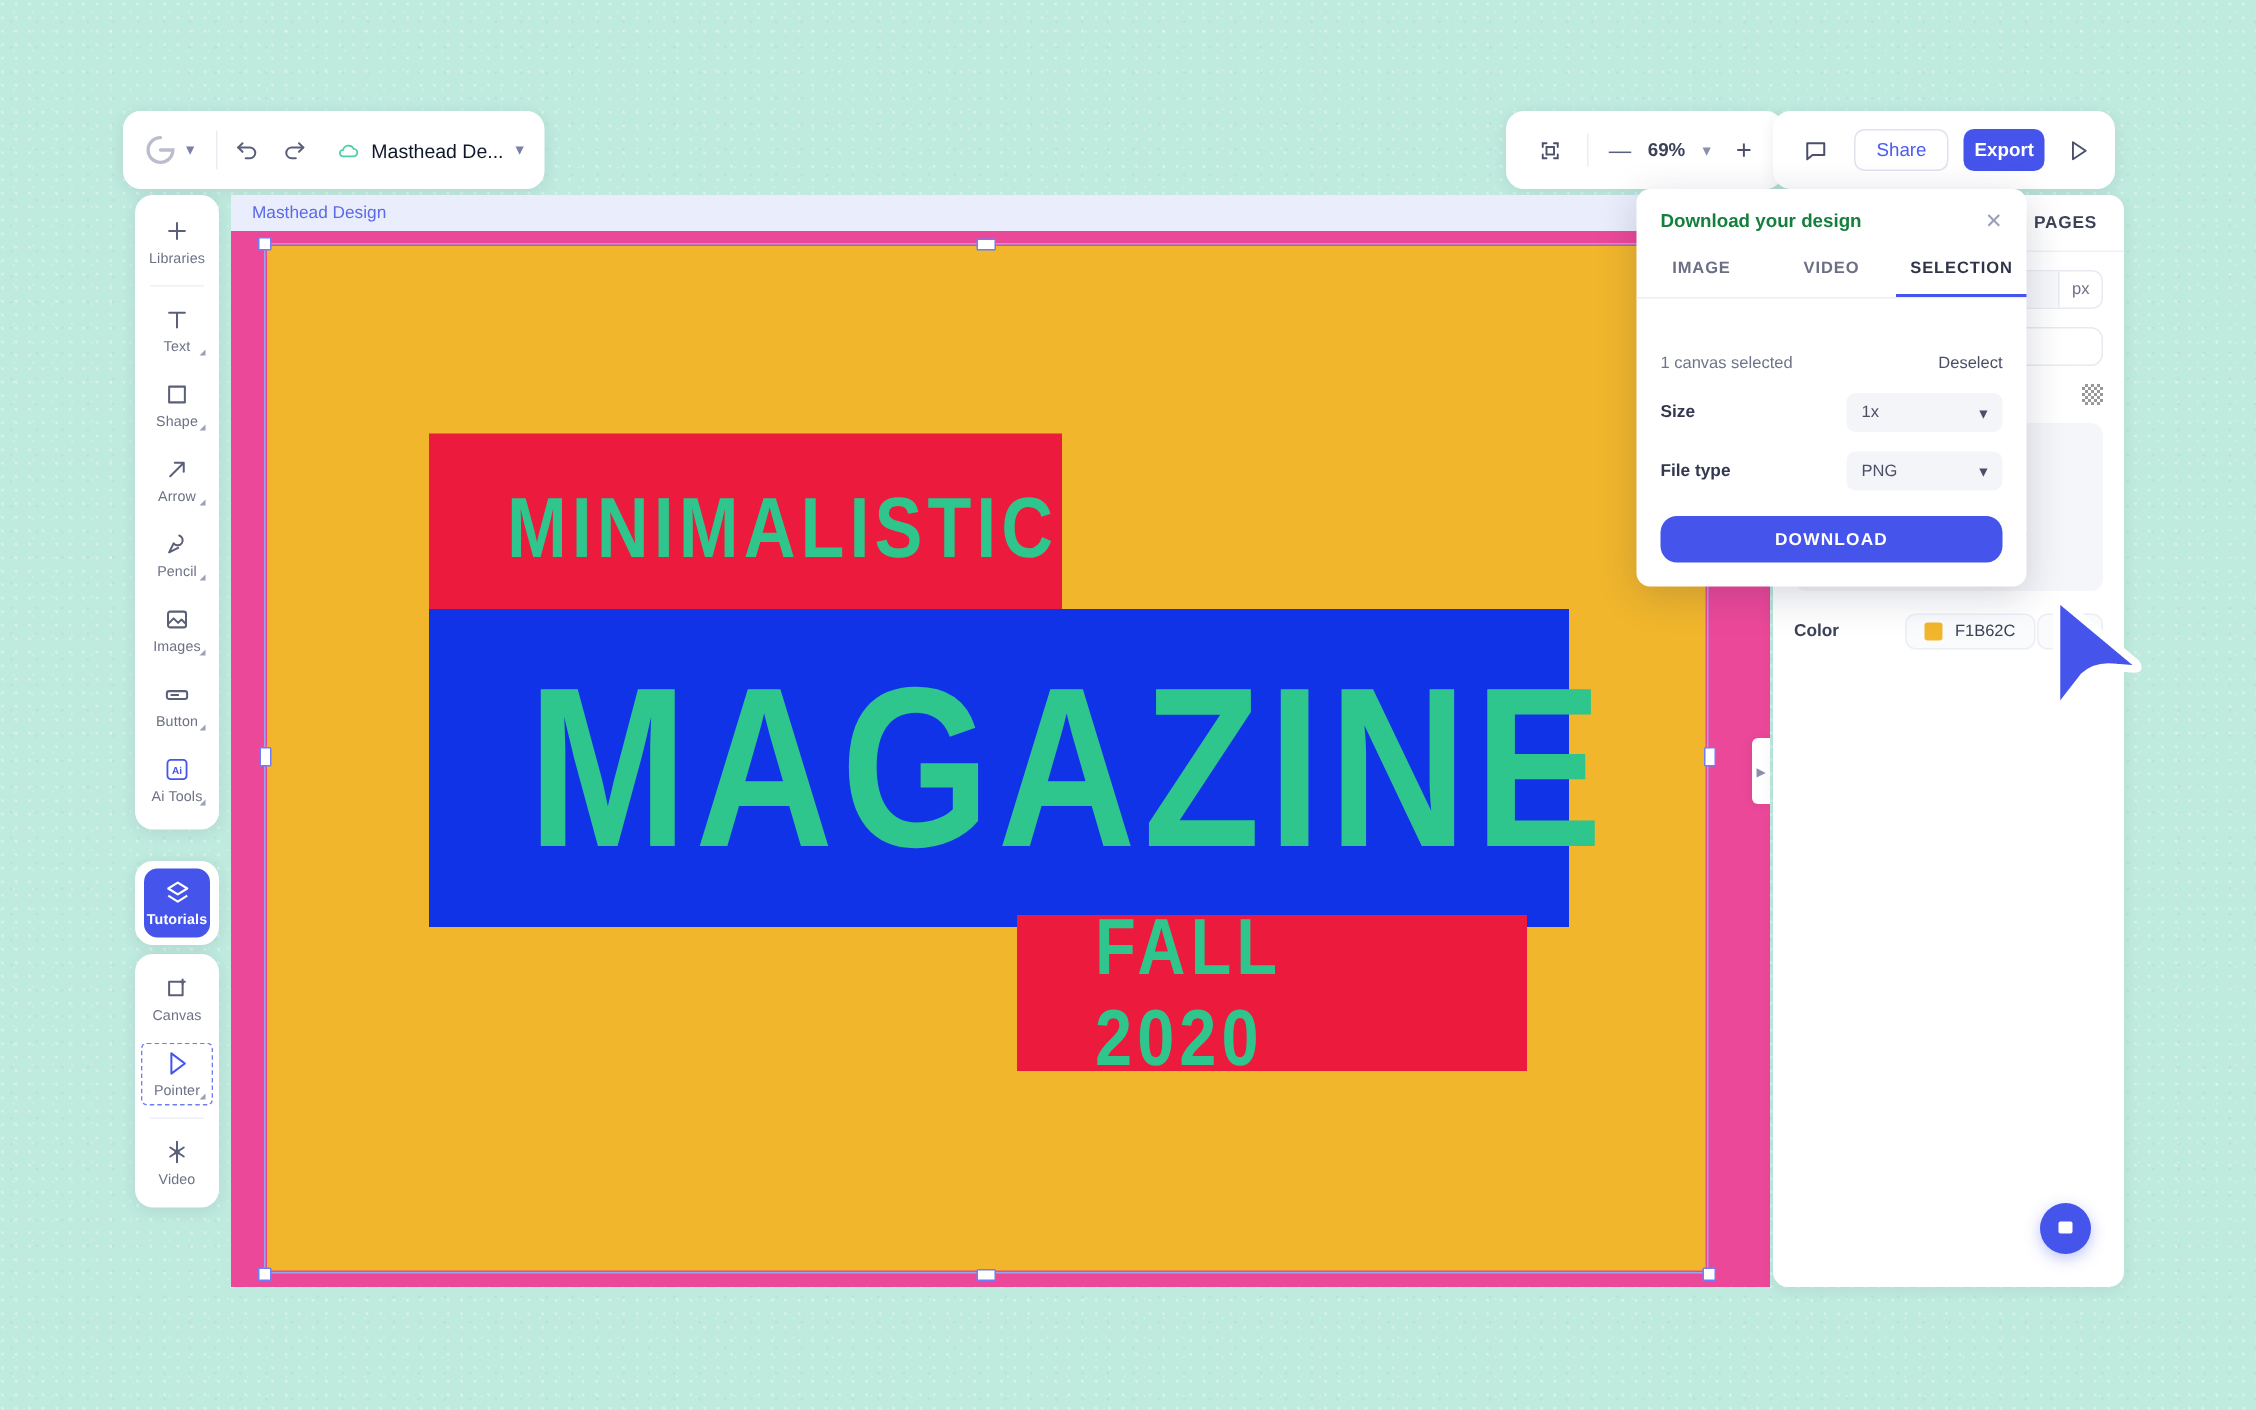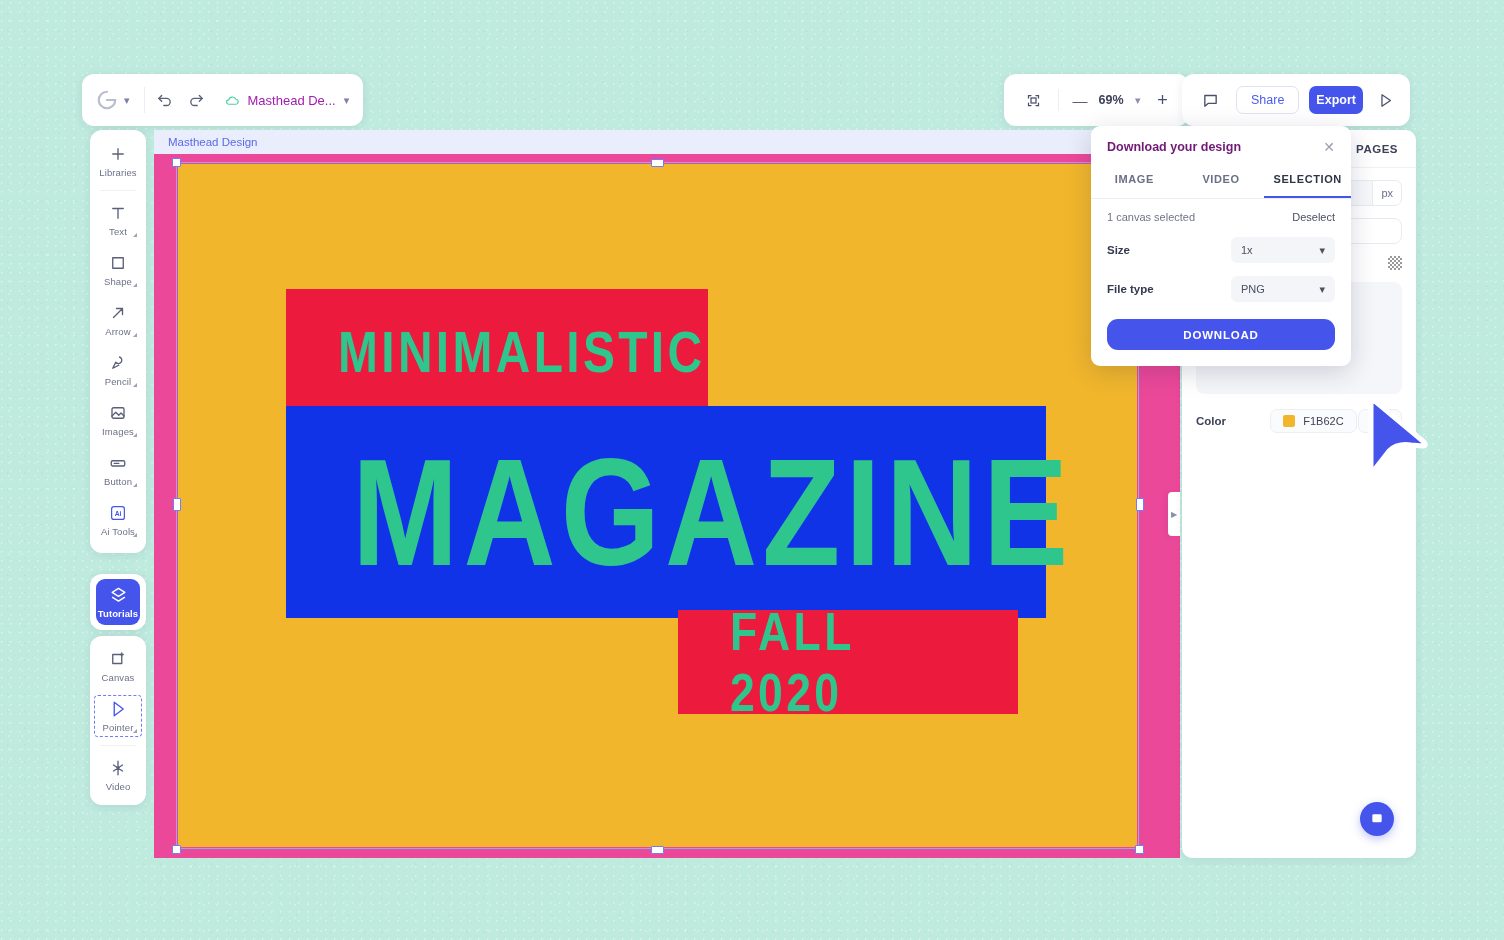--- a/index.html
+++ b/index.html
@@ -35,21 +35,21 @@
   .tb-left{ left:0; top:0; padding:0 14px; }
   .logo-wrap{display:flex;align-items:center;gap:6px;padding-right:14px;}
   .logo-g{ width:22px;height:22px; }
   .chev{ color:#7b80a8; font-size:11px; line-height:1;}
   .tb-div{ width:1px;height:26px;background:#eceef5;margin:0 4px 0 0;}
   .icon-btn{
     width:32px;height:32px;display:flex;align-items:center;justify-content:center;
     border-radius:6px;cursor:pointer;color:#4a4f6b;
   }
   .doc-name{display:flex;align-items:center;gap:8px;padding-left:12px;cursor:pointer;}
-  .doc-name .txt{font-size:13px;color:#a21caf;}
+  .doc-name .txt{font-size:13px;color:#0f172a;}
   .cloud{color:#4ad0a6;}
 
   .tb-zoom{ left:922px; top:0; padding:0 12px; gap:2px;}
   .zoom-frame{width:34px;height:32px;display:flex;align-items:center;justify-content:center;cursor:pointer;}
   .zdiv{width:1px;height:22px;background:#eceef5;margin:0 6px;}
   .zminus{width:26px;text-align:center;color:#5a5f7d;font-size:15px;cursor:pointer;}
   .zval{font-size:12.5px;font-weight:bold;color:#3d4258;min-width:32px;text-align:center;cursor:pointer;}
   .zchev{color:#8b8fae;font-size:11px;padding:0 6px;cursor:pointer;}
   .zplus{width:28px;text-align:center;color:#4a4f6b;font-size:18px;cursor:pointer;}
 
@@ -194,30 +194,30 @@
     box-shadow:0 3px 10px rgba(69,85,236,.35);
   }
 
   
   .dlg{
     position:absolute;left:1009px;top:52px;width:260px;
     background:#fff;border-radius:9px;box-shadow:0 6px 26px rgba(30,36,70,.18);
     z-index:40;
   }
   .dlg-head{display:flex;align-items:center;justify-content:space-between;padding:14px 16px 10px;}
-  .dlg-title{font-size:12.5px;color:#701a75;font-weight:bold;}
+  .dlg-title{font-size:12.5px;color:#15803d;font-weight:bold;}
   .dlg-x{color:#9ba0b5;font-size:14px;cursor:pointer;line-height:1;}
   .dlg-tabs{display:flex;border-bottom:1px solid #edeef4;}
   .dlg-tab{
     flex:1;text-align:center;font-size:11px;font-weight:bold;color:#6a6f86;
     letter-spacing:.6px;padding:9px 0 11px;cursor:pointer;border-bottom:2px solid transparent;
   }
   .dlg-tab.on{color:#2f3447;border-bottom-color:#4555ec;}
   .dlg-body{padding:12px 16px 16px;}
-  .dlg-sel{display:flex;justify-content:space-between;align-items:center;margin-bottom:14px;}
+  .dlg-sel{display:flex;justify-content:space-between;align-items:center;margin-bottom:14px;margin-top:25px;}
   .dlg-sel .a{font-size:11px;color:#6f748a;}
   .dlg-sel .b{font-size:11px;color:#4a4f66;cursor:pointer;}
   .dlg-row{display:flex;justify-content:space-between;align-items:center;margin-bottom:13px;}
   .dlg-lbl{font-size:11.5px;color:#33384f;font-weight:bold;}
   .dlg-sel-box{
     width:104px;height:26px;background:#f4f5f8;border-radius:6px;
     display:flex;align-items:center;justify-content:space-between;padding:0 10px;
     font-size:11px;color:#4a4f66;cursor:pointer;
   }
   .dlg-dl{

